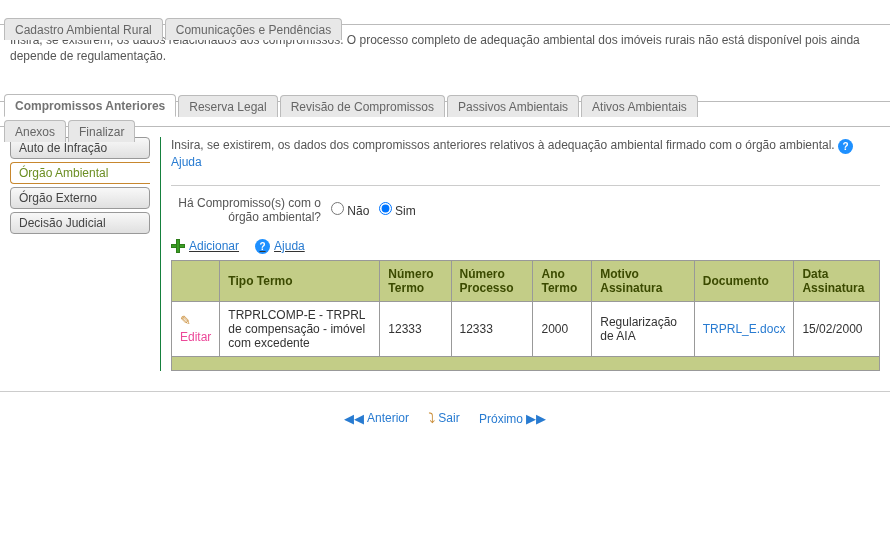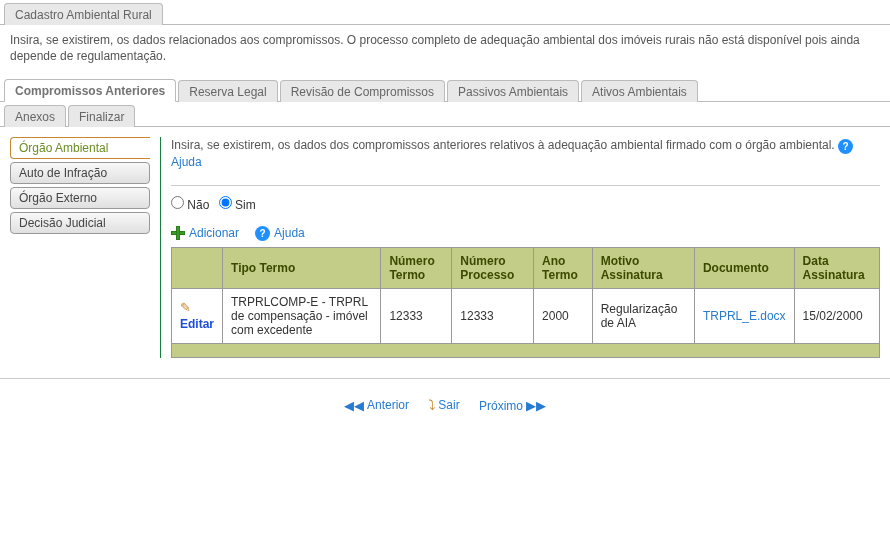--- a/index.html
+++ b/index.html
@@ -21,21 +21,21 @@
       padding: 4px 10px 3px 10px;
       border: 1px solid #bbb;
       border-bottom: none;
       background: #e8e8e8;
       color: #666;
       cursor: pointer;
       margin-right: 2px;
       border-top-left-radius: 4px;
       border-top-right-radius: 4px;
       position: relative;
-      top: 1px;
+      top: 16px;
     }
     .tab.active {
       background: #fff;
       color: #6b8e23;
       font-weight: normal;
       border-bottom: 1px solid #fff;
       z-index: 2;
     }
     .sub-tabs .tab.active, .sub-tabs2 .tab.active {
       color: #737373;
@@ -124,20 +124,21 @@
     }
     .radio-group label {
       margin-right: 6px;
       color: #333;
     }
     .add-row {
       display: flex;
       align-items: center;
       gap: 4px;
       margin: 6px 0;
+      text-decoration: underline;
     }
     .plus-icon {
       display: inline-block;
       width: 14px;
       height: 14px;
       position: relative;
     }
     .plus-icon::before, .plus-icon::after {
       content: "";
       position: absolute;
@@ -186,24 +187,23 @@
       white-space: nowrap;
     }
     .pencil-icon {
       color: #c7872e;
       font-size: 13px;
       cursor: pointer;
       display: inline-block;
       margin-bottom: 2px;
     }
     .edit-link {
-      color: #1d4ed8;
+      color: #ec4899;
       cursor: pointer;
       display: block;
-      font-weight: bold;
     }
     .doc-link {
       color: #287bd1;
       cursor: pointer;
     }
     .num-cell { text-align: right; }
     .nav-footer {
       text-align: center;
       padding: 18px 0 10px 0;
     }
@@ -222,53 +222,55 @@
     .down-arrow-icon {
       color: #c7872e;
       font-size: 14px;
     }
   </style>
 </head>
 <body>
 
 <div class="main-tabs">
   <div class="tab">Cadastro Ambiental Rural</div>
+  <div class="tab">Comunicações e Pendências</div>
 </div>
 
 <div class="info-text">Insira, se existirem, os dados relacionados aos compromissos. O processo completo de adequação ambiental dos imóveis rurais não está disponível pois ainda depende de regulamentação.</div>
 
 <div class="sub-tabs">
   <div class="tab active">Compromissos Anteriores</div>
   <div class="tab">Reserva Legal</div>
   <div class="tab">Revisão de Compromissos</div>
   <div class="tab">Passivos Ambientais</div>
   <div class="tab">Ativos Ambientais</div>
 </div>
 <div class="sub-tabs2">
   <div class="tab">Anexos</div>
   <div class="tab">Finalizar</div>
 </div>
 
 <div class="content-area">
   <div class="side-buttons">
+    <button class="side-btn">Auto de Infração</button>
     <button class="side-btn active">Órgão Ambiental</button>
-    <button class="side-btn">Auto de Infração</button>
     <button class="side-btn">Órgão Externo</button>
     <button class="side-btn">Decisão Judicial</button>
   </div>
 
   <div class="main-panel">
     <div class="panel-desc">
       <span>Insira, se existirem, os dados dos compromissos anteriores relativos à adequação ambiental firmado com o órgão ambiental.</span>
       <span class="help-icon">?</span>
       <span class="help-link">Ajuda</span>
     </div>
     <hr class="sep">
 
     <div class="question-row">
+      <div class="question-label">Há Compromisso(s) com o órgão ambiental?</div>
       <div class="radio-group">
         <label>
           <input type="radio" name="compromisso" style="">
           <span>Não</span>
         </label>
         <label>
           <input type="radio" name="compromisso" checked="" style="">
           <span>Sim</span>
         </label>
       </div>

